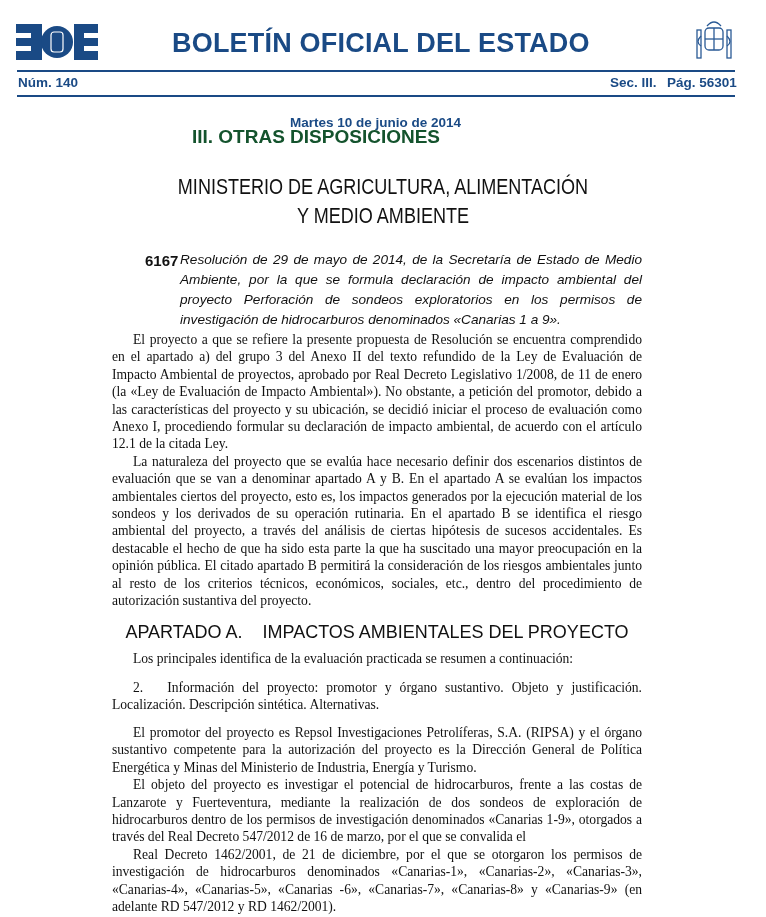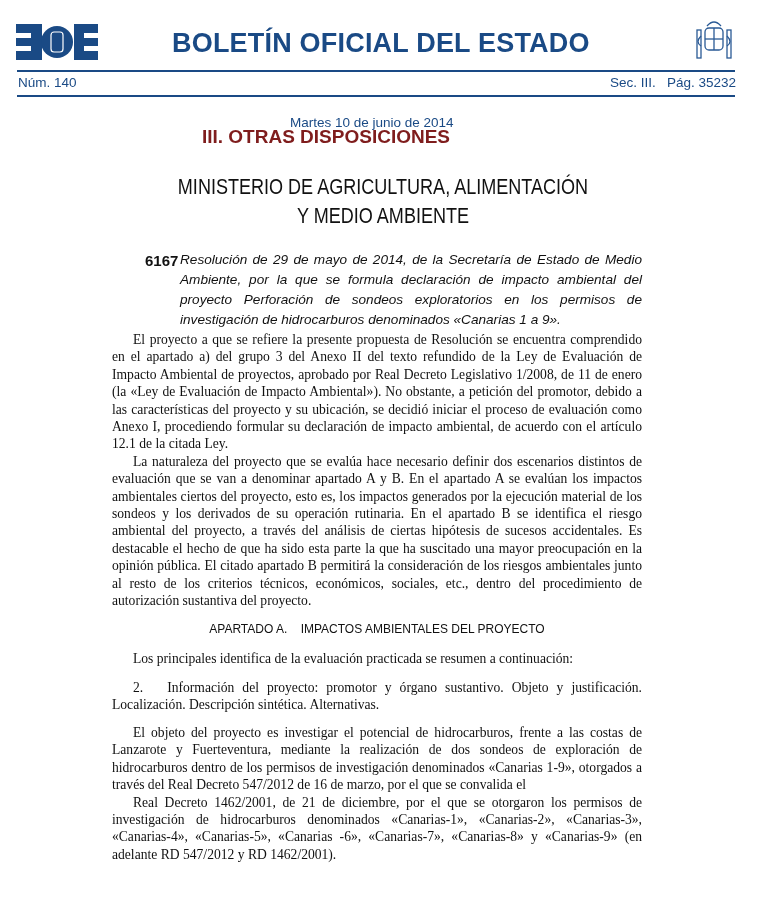--- a/index.html
+++ b/index.html
@@ -2,28 +2,28 @@
 <html><head>
 <meta charset="utf-8">
 <style>
   html, body { margin: 0; padding: 0; background: #ffffff; }
   body { width: 766px; height: 917px; overflow: hidden; position: relative; font-family: "Liberation Sans", sans-serif; color: #111; }
   .header { position: absolute; left: 0; top: 0; width: 766px; height: 100px; }
   .logo { position: absolute; left: 16px; top: 24px; width: 82px; height: 36px; }
   .title { position: absolute; left: 172px; top: 28px; font-size: 27px; font-weight: bold; color: #1a4a85; letter-spacing: 0.2px; white-space: nowrap; }
   .coat { position: absolute; left: 693px; top: 16px; width: 42px; height: 48px; }
   .rule { position: absolute; left: 17px; width: 718px; height: 2px; background: #1a4a85; }
-  .meta { position: absolute; top: 75px; font-size: 13.5px; font-weight: normal; color: #1a4a85; white-space: nowrap; }
-  .section { position: absolute; left: 0; width: 632px; top: 126px; text-align: center; font-size: 19px; font-weight: bold; color: #7f1d1d; margin-left: 10px; }
+  .meta { position: absolute; top: 75px; font-size: 13.5px; font-weight: bold; color: #1a4a85; white-space: nowrap; }
+  .section { position: absolute; left: 0; width: 632px; top: 126px; text-align: center; font-size: 19px; font-weight: bold; color: #14532d; }
   .ministry { position: absolute; left: 0; width: 766px; top: 172px; text-align: center; font-size: 22px; line-height: 29px; color: #111; transform: scaleX(0.82); transform-origin: 383px 0; }
   .docnum { position: absolute; left: 113px; top: 252px; font-size: 15px; font-weight: bold; margin-left: 32px; }
   .resol { position: absolute; left: 180px; top: 250px; width: 462px; font-size: 13.6px; font-style: italic; line-height: 20px; text-align: justify; }
   .body { position: absolute; left: 112px; width: 530px; font-size: 13.6px; line-height: 17.4px; text-align: justify; }
   .body p { margin: 0; text-indent: 21px; font-family: Liberation Serif, serif; }
-  .centered { position: absolute; left: 112px; width: 530px; text-align: center; font-size: 12px; }
+  .centered { position: absolute; left: 112px; width: 530px; text-align: center; font-size: 18px; }
 </style>
 </head>
 <body>
 
 <div class="header">
   <svg class="logo" viewBox="0 0 82 36">
     <rect x="0" y="0" width="26" height="36" fill="#1a4a85"></rect>
     <rect x="0" y="9" width="15" height="5" fill="#fff"></rect>
     <rect x="0" y="22" width="15" height="5" fill="#fff"></rect>
     <circle cx="41" cy="18" r="16" fill="#1a4a85"></circle>
@@ -42,21 +42,21 @@
       <rect x="4" y="14" width="4" height="28"></rect>
       <rect x="34" y="14" width="4" height="28"></rect>
       <path d="M8 20 Q2 26 8 30"></path>
       <path d="M34 20 Q40 26 34 30"></path>
     </g>
   </svg>
   <div class="rule" style="top:70px;"></div>
   <div class="meta" style="left:18px;">Núm. 140</div>
   <div class="meta" style="left:290px;margin-top:40px;">Martes 10 de junio de 2014</div>
   <div class="meta" style="left:610px;text-align:right;">Sec. III.</div>
-  <div class="meta" style="left:667px;">Pág. 35232</div>
+  <div class="meta" style="left:667px;">Pág. 56301</div>
   <div class="rule" style="top:95px;"></div>
 </div>
 
 <div class="section">III. OTRAS DISPOSICIONES</div>
 
 <div class="ministry">
   <div>MINISTERIO DE AGRICULTURA, ALIMENTACIÓN</div>
   <div>Y MEDIO AMBIENTE</div>
 </div>
 
@@ -72,16 +72,17 @@
 
 <div class="body" style="top:650px;">
   <p>Los principales identifica de la evaluación practicada se resumen a continuación:</p>
 </div>
 
 <div class="body" style="top:679px;">
   <p style="white-space:pre-wrap;">2.   Información del proyecto: promotor y órgano sustantivo. Objeto y justificación. Localización. Descripción sintética. Alternativas.</p>
 </div>
 
 <div class="body" style="top:724px;">
+  <p>El promotor del proyecto es Repsol Investigaciones Petrolíferas, S.A. (RIPSA) y el órgano sustantivo competente para la autorización del proyecto es la Dirección General de Política Energética y Minas del Ministerio de Industria, Energía y Turismo.</p>
   <p>El objeto del proyecto es investigar el potencial de hidrocarburos, frente a las costas de Lanzarote y Fuerteventura, mediante la realización de dos sondeos de exploración de hidrocarburos dentro de los permisos de investigación denominados «Canarias 1-9», otorgados a través del Real Decreto 547/2012 de 16 de marzo, por el que se convalida el</p>
   <p>Real Decreto 1462/2001, de 21 de diciembre, por el que se otorgaron los permisos de investigación de hidrocarburos denominados «Canarias-1», «Canarias-2», «Canarias-3», «Canarias-4», «Canarias-5», «Canarias -6», «Canarias-7», «Canarias-8» y «Canarias-9» (en adelante RD 547/2012 y RD 1462/2001).</p>
 
 </div>
 
 </body></html>

